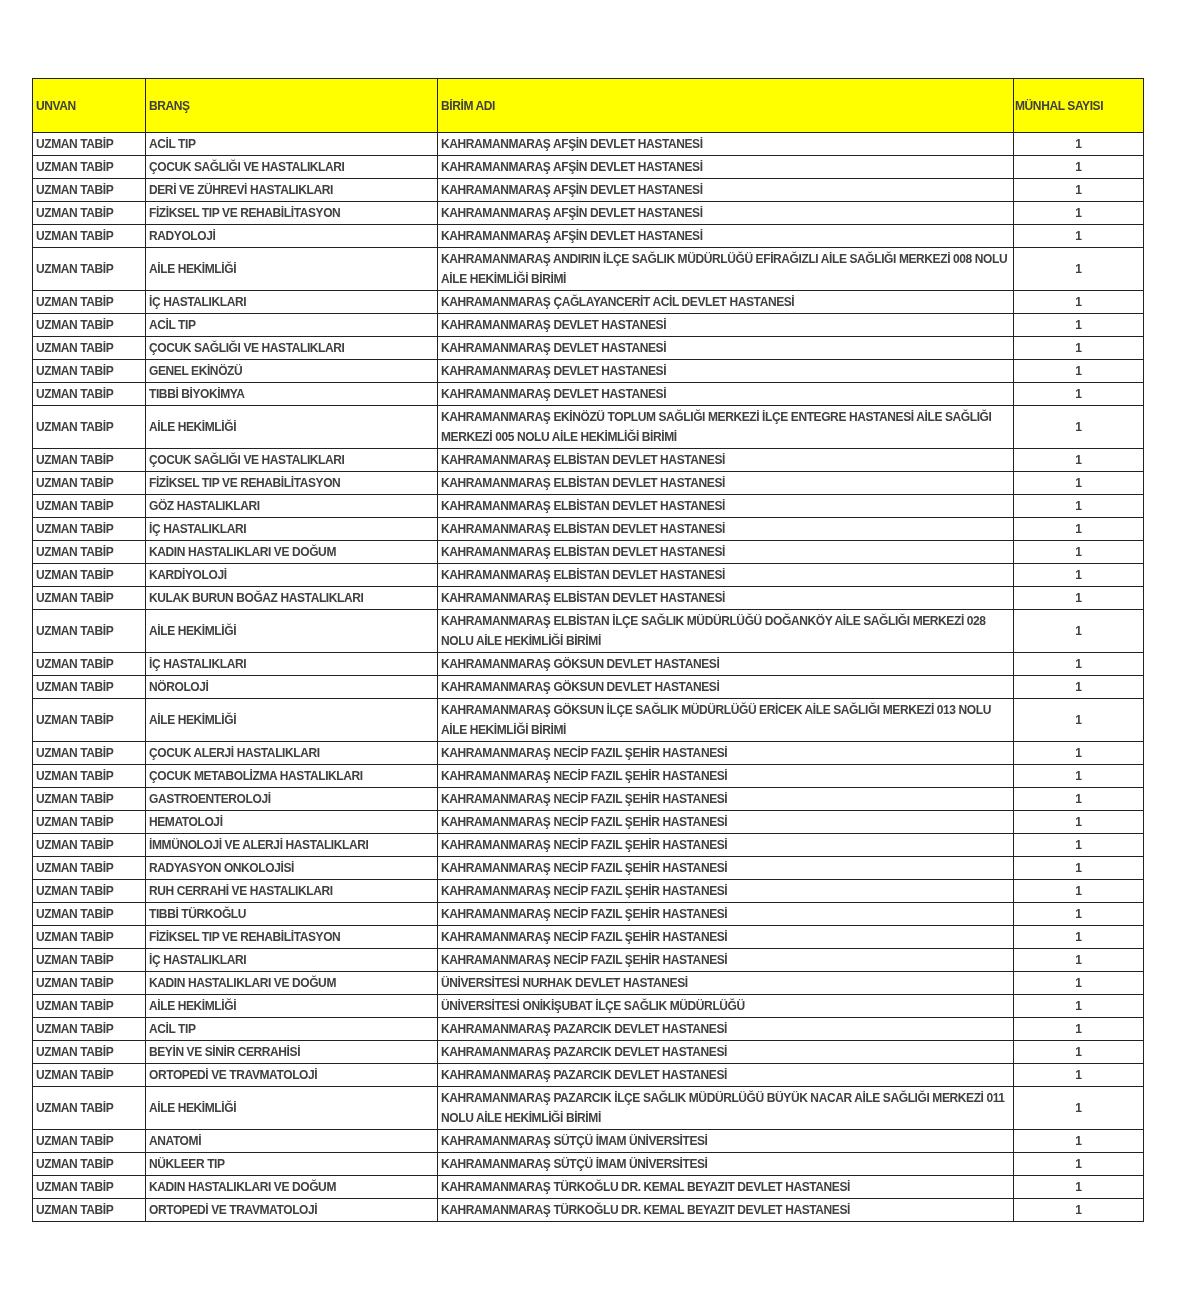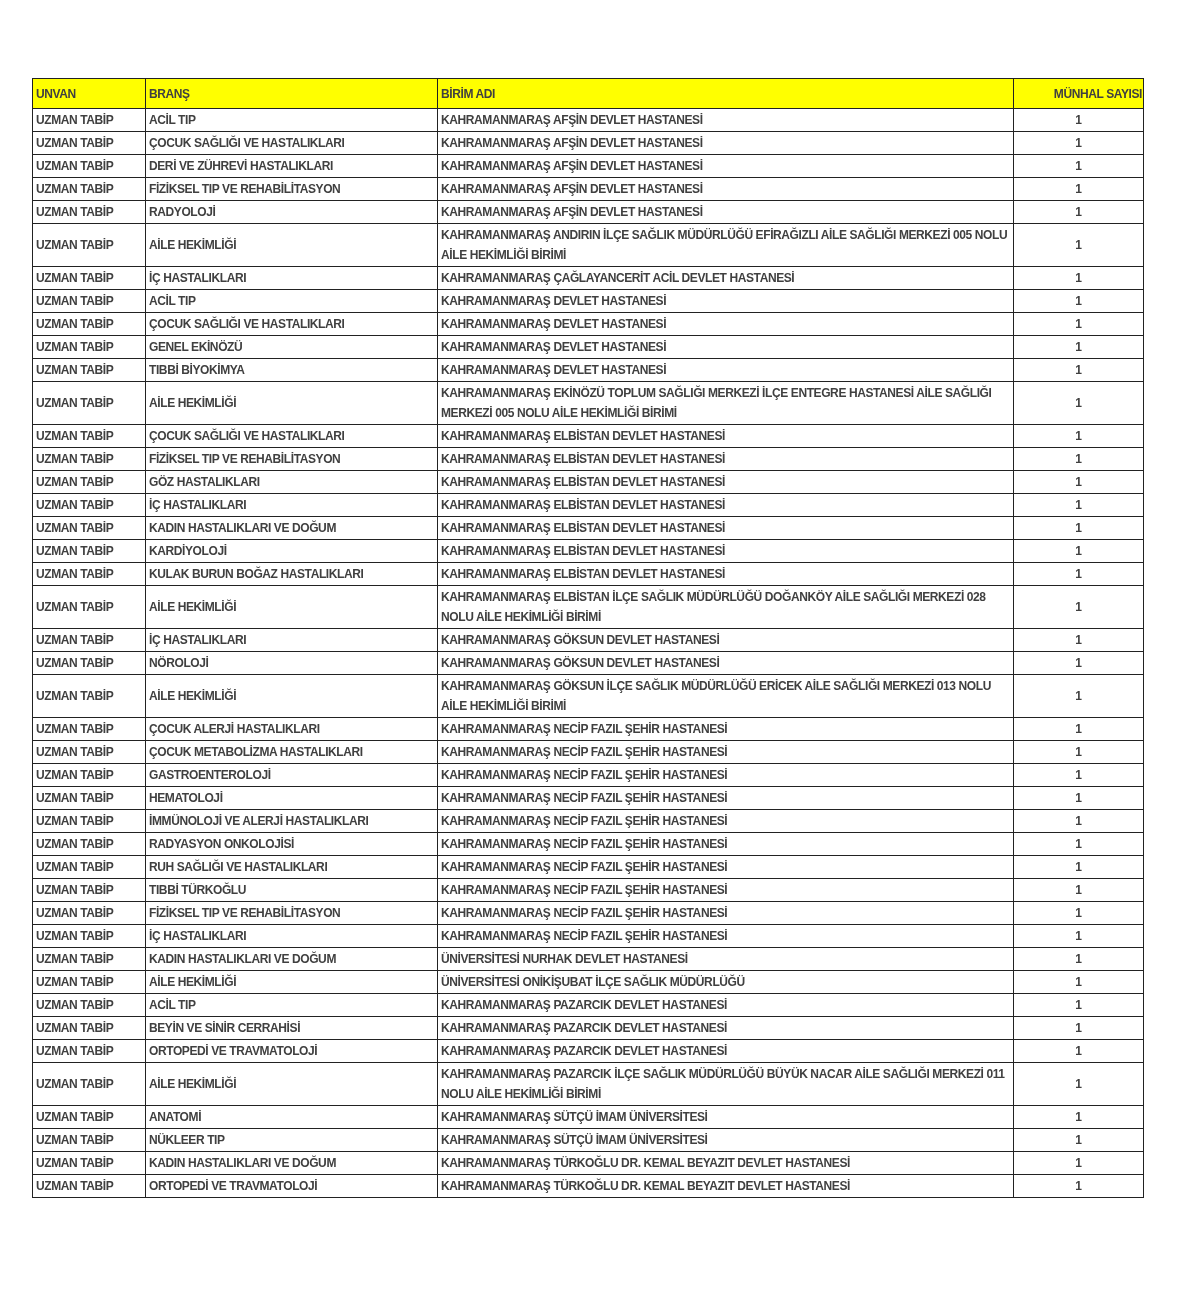--- a/index.html
+++ b/index.html
@@ -25,21 +25,21 @@
     white-space: nowrap;
     overflow: hidden;
     text-align: left;
     vertical-align: middle;
     letter-spacing: -0.4px;
   }
   table.grid th { background: #ffff00; height: 21px; font-weight: bold; }
   table.grid td { height: 22px; }
   table.grid tr.double td { height: 42px; }
   table.grid td.birim { white-space: normal; line-height: 20px; }
-  table.grid th.num { text-align: right; padding: 4px 1px; }
+  table.grid th.num { text-align: left; padding: 16px 1px; }
   table.grid td.num { text-align: center; }
 </style>
 </head>
 <body>
 
 <table class="grid">
   <colgroup>
     <col class="c1">
       <col class="c2">
       <col class="c3">
@@ -80,21 +80,21 @@
       </tr>
       <tr>
         <td>UZMAN TABİP</td>
         <td>RADYOLOJİ</td>
         <td class="birim">KAHRAMANMARAŞ AFŞİN DEVLET HASTANESİ</td>
         <td class="num">1</td>
       </tr>
       <tr class="double">
         <td>UZMAN TABİP</td>
         <td>AİLE HEKİMLİĞİ</td>
-        <td class="birim">KAHRAMANMARAŞ ANDIRIN İLÇE SAĞLIK MÜDÜRLÜĞÜ EFİRAĞIZLI AİLE SAĞLIĞI MERKEZİ 005 NOLU AİLE HEKİMLİĞİ BİRİMİ</td>
+        <td class="birim">KAHRAMANMARAŞ ANDIRIN İLÇE SAĞLIK MÜDÜRLÜĞÜ EFİRAĞIZLI AİLE SAĞLIĞI MERKEZİ 008 NOLU AİLE HEKİMLİĞİ BİRİMİ</td>
         <td class="num">1</td>
       </tr>
       <tr>
         <td>UZMAN TABİP</td>
         <td>İÇ HASTALIKLARI</td>
         <td class="birim">KAHRAMANMARAŞ ÇAĞLAYANCERİT ACİL DEVLET HASTANESİ</td>
         <td class="num">1</td>
       </tr>
       <tr>
         <td>UZMAN TABİP</td>
@@ -223,21 +223,21 @@
         <td class="num">1</td>
       </tr>
       <tr>
         <td>UZMAN TABİP</td>
         <td>RADYASYON ONKOLOJİSİ</td>
         <td class="birim">KAHRAMANMARAŞ NECİP FAZIL ŞEHİR HASTANESİ</td>
         <td class="num">1</td>
       </tr>
       <tr>
         <td>UZMAN TABİP</td>
-        <td>RUH SAĞLIĞI VE HASTALIKLARI</td>
+        <td>RUH CERRAHİ VE HASTALIKLARI</td>
         <td class="birim">KAHRAMANMARAŞ NECİP FAZIL ŞEHİR HASTANESİ</td>
         <td class="num">1</td>
       </tr>
       <tr>
         <td>UZMAN TABİP</td>
         <td>TIBBİ TÜRKOĞLU</td>
         <td class="birim">KAHRAMANMARAŞ NECİP FAZIL ŞEHİR HASTANESİ</td>
         <td class="num">1</td>
       </tr>
       <tr>

